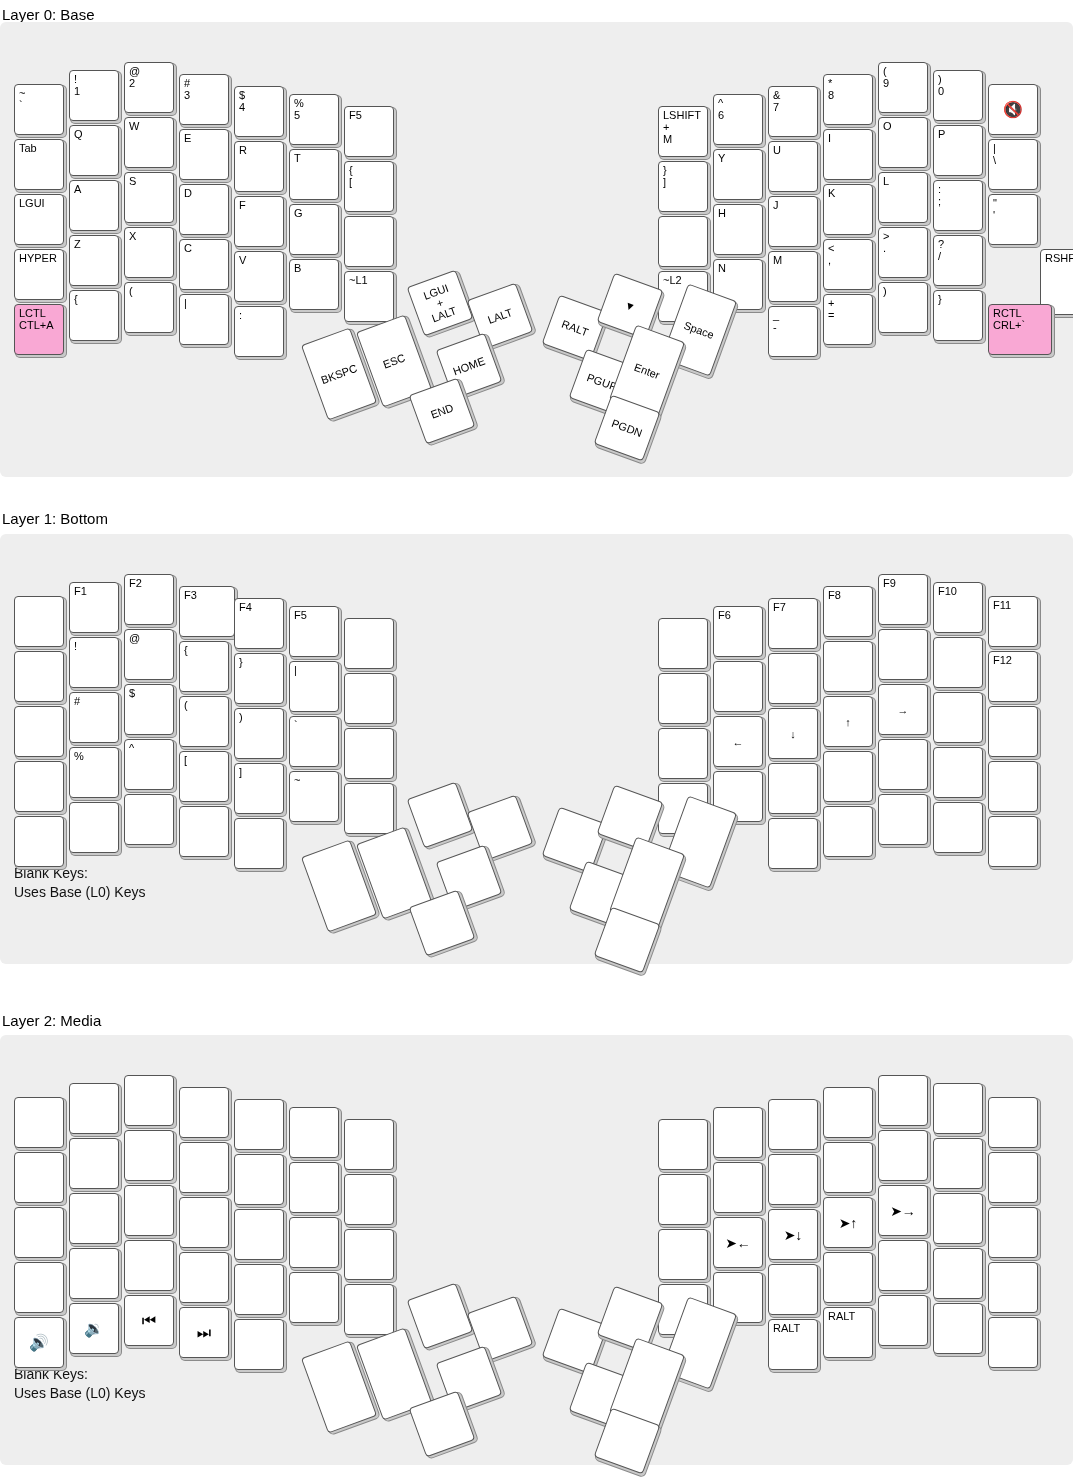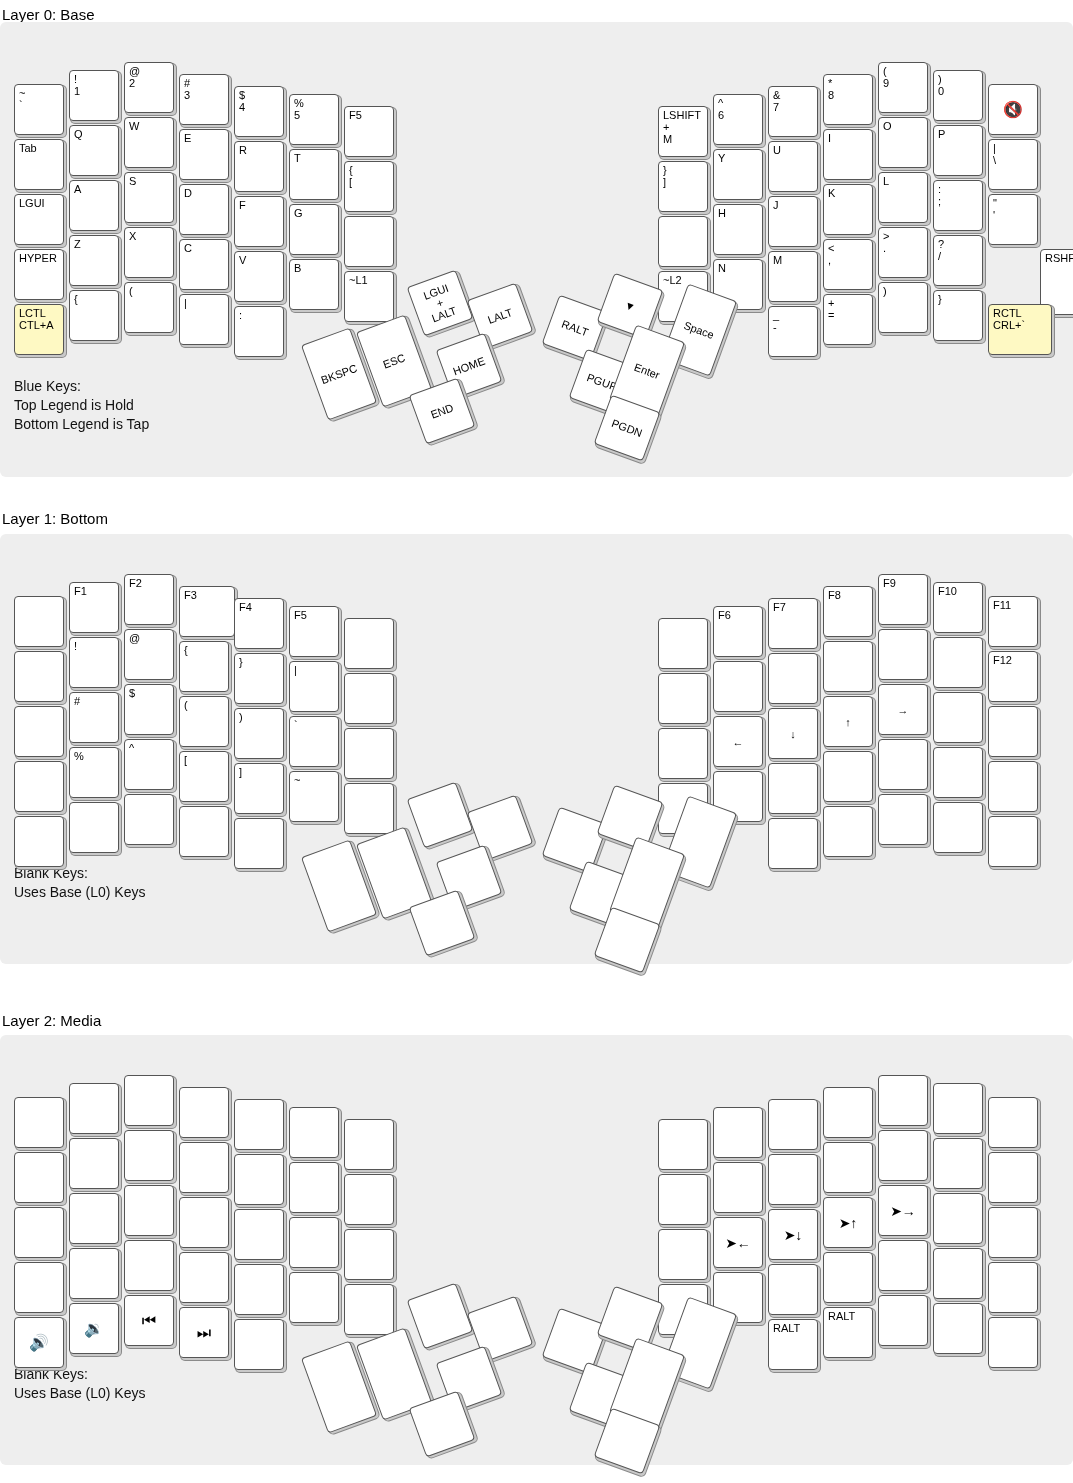--- a/index.html
+++ b/index.html
@@ -8,21 +8,21 @@
   .layer-panel{position:absolute;background:#eeeeee;border-radius:6px;}
   .note{position:absolute;font-size:14px;color:#111;line-height:19px;white-space:pre;}
   .key{
     position:absolute;
     background:#ffffff;
     border:1px solid #555;
     border-radius:4px;
     box-shadow:2px 2px 0 #c9c9c9, 2px 2px 0 1px #8a8a8a;
     box-sizing:border-box;
   }
-  .key.blue{background:#fef9c3;padding-left:34px;}
+  .key.blue{background:#f9a8d4;padding-left:34px;}
   .klabel{
     position:absolute;
     left:4px;
     top:2px;
     font-size:11px;
     color:#000;
     line-height:12px;
     white-space:pre;
     pointer-events:none;
   }
@@ -33,23 +33,20 @@
   }
   .klabel.big{font-size:16px;}
   .thumb{transform-origin:center center;}
 </style>
 </head>
 <body>
 
 <div id="page">
     <div class="layer-title" style="left: 2px; top: 6px;">Layer 0: Base</div>
     <div class="layer-panel" style="left: 0px; top: 22px; width: 1073px; height: 455px;">
-      <div class="note" style="left: 14px; top: 355px;">Blue Keys:
-Top Legend is Hold
-Bottom Legend is Tap</div>
       <div class="key" style="left: 14px; top: 62px; width: 50px; height: 51px;">
         <div class="klabel">~
 `</div>
       </div>
       <div class="key" style="left: 69px; top: 48px; width: 50px; height: 51px;">
         <div class="klabel">!
 1</div>
       </div>
       <div class="key" style="left: 124px; top: 40px; width: 50px; height: 51px;">
         <div class="klabel">@

